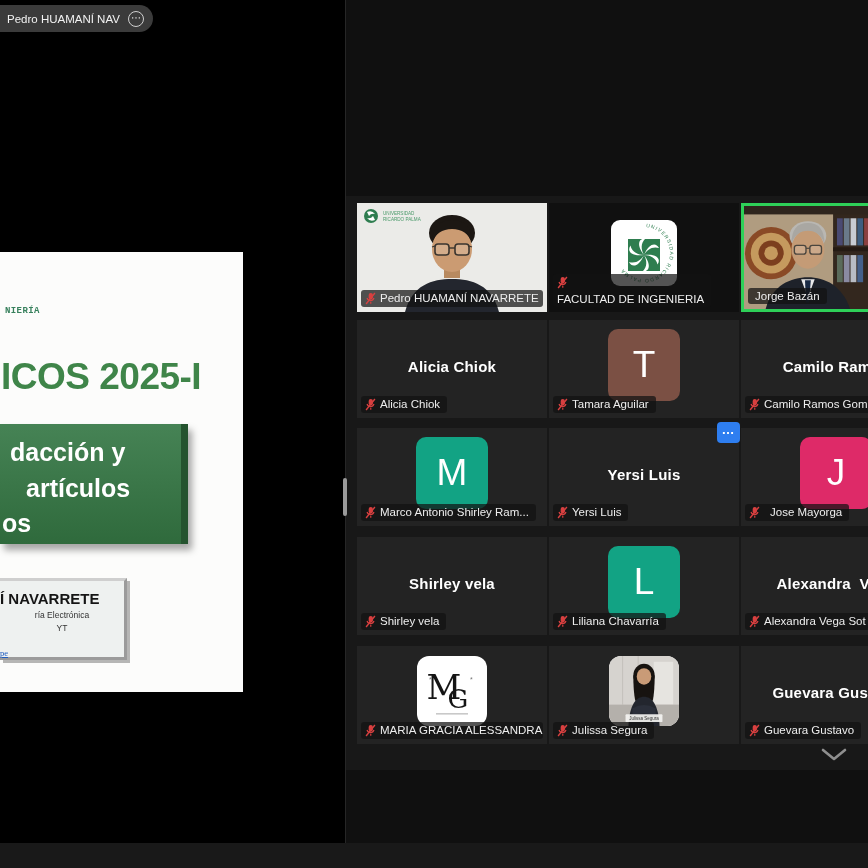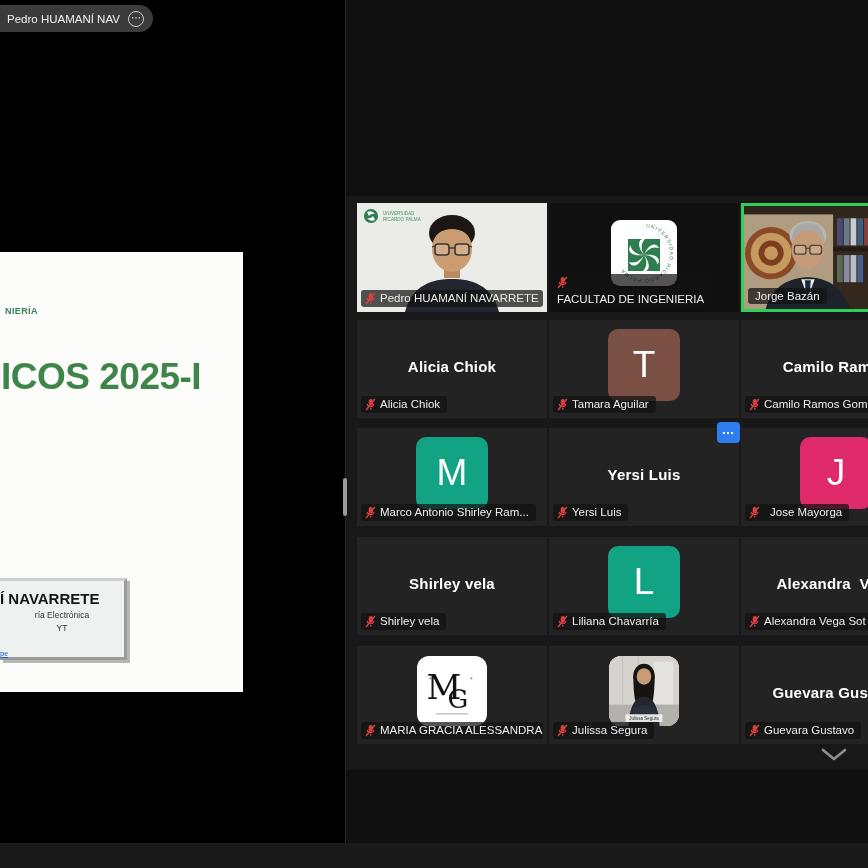--- a/index.html
+++ b/index.html
@@ -68,21 +68,21 @@
     display:flex; align-items:center; justify-content:center;
     font-size:13px; font-weight:bold; letter-spacing:1px; line-height:0;
     padding-bottom:6px;
   }
   .scroll-chevron { position:absolute; left:820px; top:747px; width:28px; height:16px; z-index:6; }
 
   
   .shared-slide { position:absolute; left:0; top:252px; width:243px; height:440px; background:#fcfcfb; }
   .slide-header {
     position:absolute; left:5px; top:54px;
-    font-size:9px; font-weight:bold; color:#37805c; letter-spacing:.4px;
+    font-size:9px; font-weight:bold; color:#37805c; letter-spacing:.4px;font-family:Liberation Mono, monospace;
   }
   .slide-title {
     position:absolute; left:1px; top:104px;
     font-size:37px; font-weight:bold; color:#3f8549; letter-spacing:-.5px; white-space:nowrap;
   }
   .green-box {
     position:absolute; left:0; top:172px; width:188px; height:120px;
     background:linear-gradient(180deg,#468355,#2f6a3c);
     border-right:7px solid #24532e;
     box-shadow:4px 6px 7px rgba(0,0,0,.35);
@@ -103,20 +103,25 @@
 
 <div class="right-panel"></div>
 <div class="gallery-bg"></div>
 <div class="divider"></div>
 <div class="scroll-thumb"></div>
 <div class="bottom-band"></div>
 
 <div class="shared-slide">
   <div class="slide-header">NIERÍA</div>
   <div class="slide-title">ICOS 2025-I</div>
+  <div class="green-box">
+    <div class="gb-line1">dacción y</div>
+    <div class="gb-line2">artículos</div>
+    <div class="gb-line3">os</div>
+  </div>
   <div class="info-box">
     <div class="ib-name">Í NAVARRETE</div>
     <div class="ib-line">ría Electrónica</div>
     <div class="ib-line">YT</div>
     <span class="ib-link">pe</span>
   </div>
 </div>
 
 <div class="float-pill">
   <span>Pedro HUAMANÍ NAV</span>

